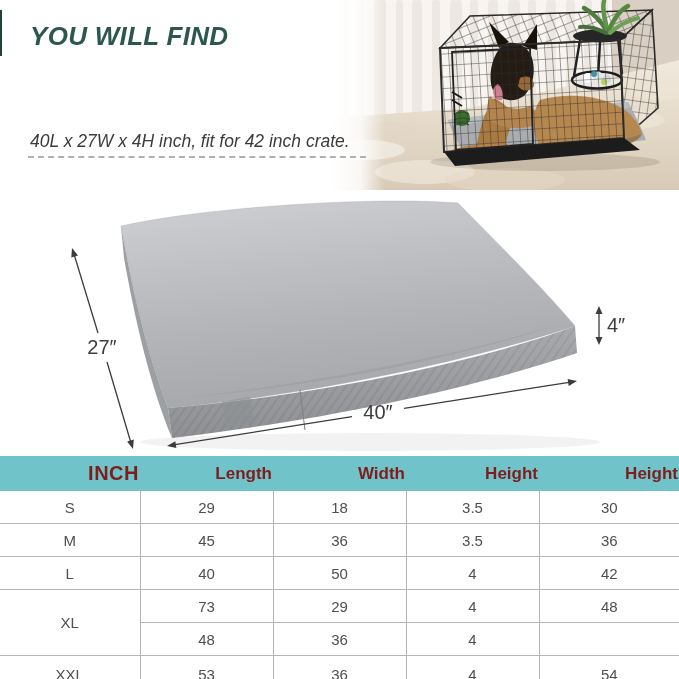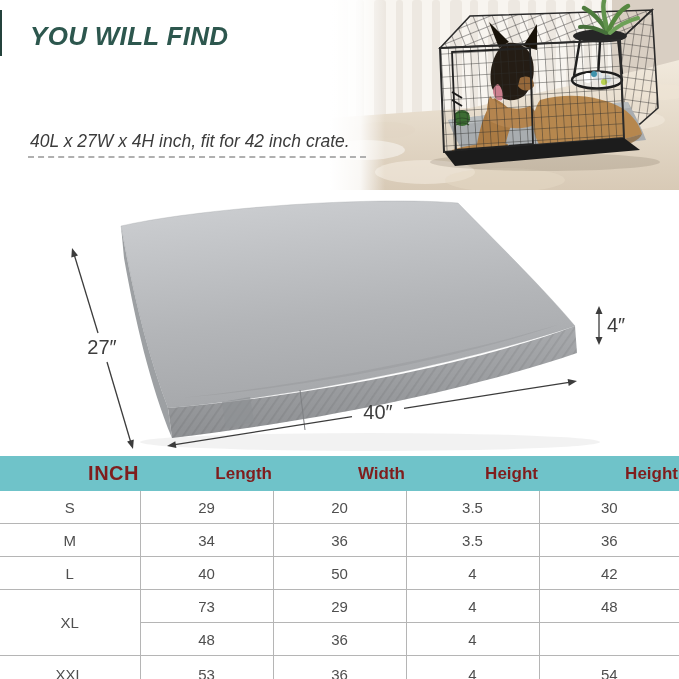--- a/index.html
+++ b/index.html
@@ -225,27 +225,27 @@
         <th>Length</th>
         <th>Width</th>
         <th>Height</th>
         <th>Height</th>
       </tr>
     </thead>
     <tbody>
       <tr class="first-row">
         <td>S</td>
         <td>29</td>
-        <td>20</td>
+        <td>18</td>
         <td>3.5</td>
         <td>30</td>
       </tr>
       <tr>
         <td>M</td>
-        <td>34</td>
+        <td>45</td>
         <td>36</td>
         <td>3.5</td>
         <td>36</td>
       </tr>
       <tr>
         <td>L</td>
         <td>40</td>
         <td>50</td>
         <td>4</td>
         <td>42</td>

